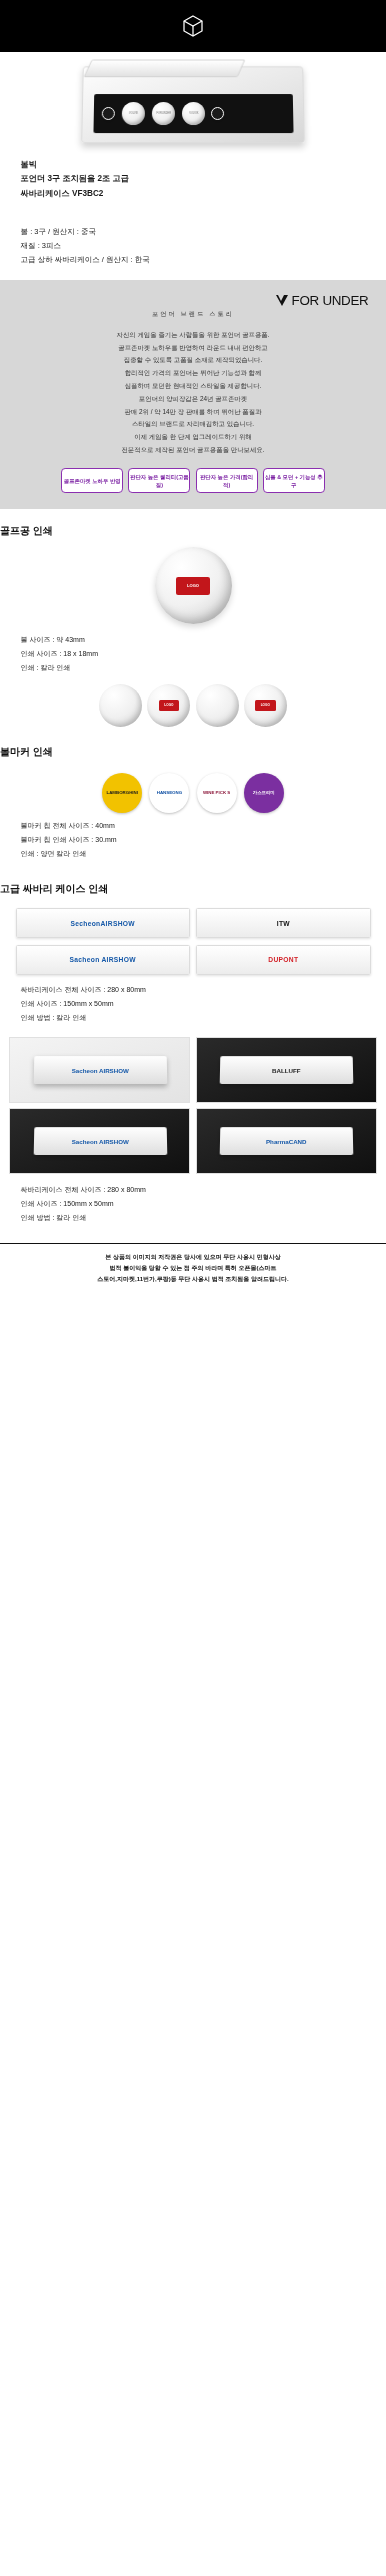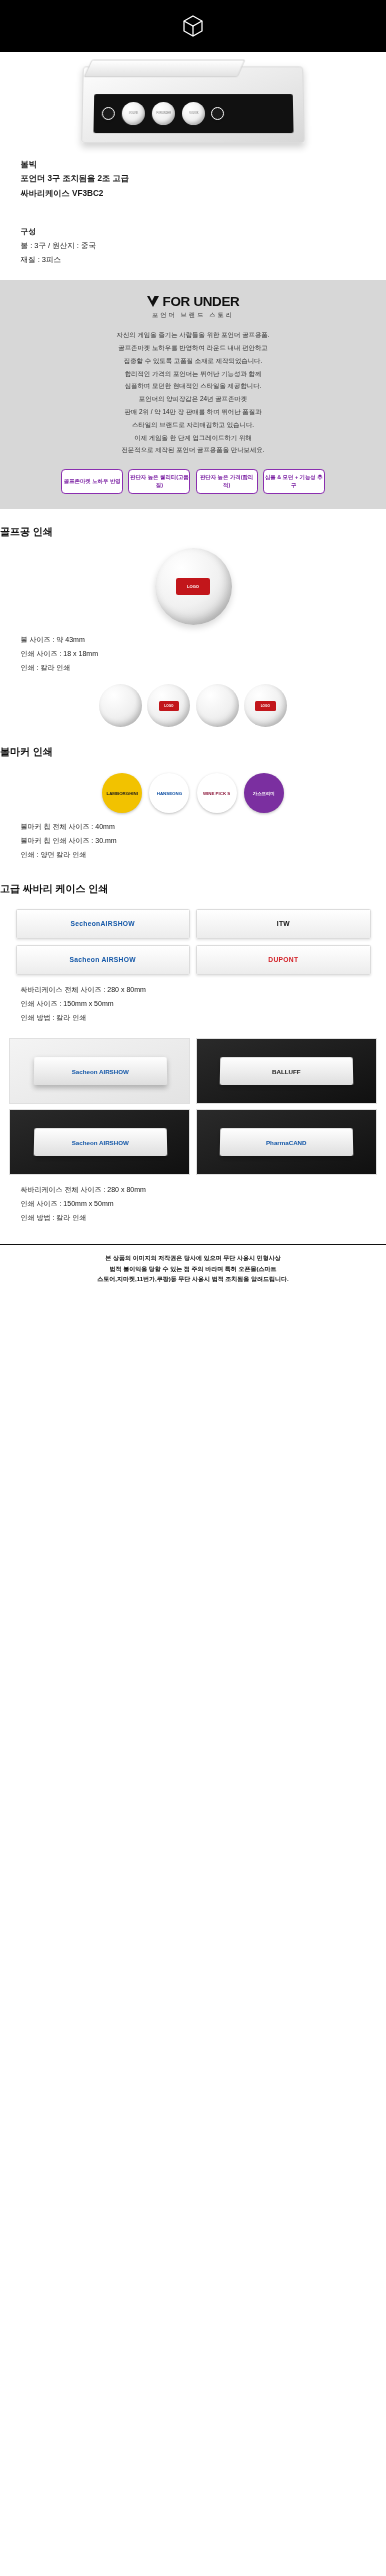--- a/index.html
+++ b/index.html
@@ -87,24 +87,24 @@
 
   
   .brand-block {
     background: #d7d7d7;
     padding: 13.4px 17.5px 15.5px 17.5px;
     text-align: center;
   }
   .brand-logo {
     display: flex;
     align-items: center;
-    justify-content: center;
+    justify-content: flex-end;
     gap: 4.1px;
     font-size: 13.4px;
-    font-weight: 700;
+    font-weight: 400;
     letter-spacing: -0.3px;
     color: #111;
   }
   .brand-mark {
     width: 0; height: 0;
     border-left: 6.7px solid transparent;
     border-right: 6.7px solid transparent;
     border-top: 11.3px solid #111;
     position: relative;
   }
@@ -301,23 +301,23 @@
         <div class="hero-ball">VOLVIK</div>
         <div class="hero-chip"></div>
       </div>
     </div>
   </div>
 
   <div class="info">
     <div class="title">볼빅</div>
     <div class="title">포언더 3구 조치됨을 2조 고급</div>
     <div class="subtitle">싸바리케이스 VF3BC2</div>
-    <div class="section-label">구성</div>
     <div class="line">볼 : 3구 / 원산지 : 중국</div>
     <div class="line">재질 : 3피스</div>
+    <div class="line">고급 상하 싸바리케이스 / 원산지 : 한국</div>
   </div>
 
   <div class="brand-block">
     <div class="brand-logo">
       <span class="brand-mark"></span>
       <span>FOR UNDER</span>
     </div>
     <div class="brand-sub">포언더 브랜드 스토리</div>
     <div class="brand-copy">
       <div>자신의 게임을 즐기는 사람들을 위한 포언더 골프용품.</div>

